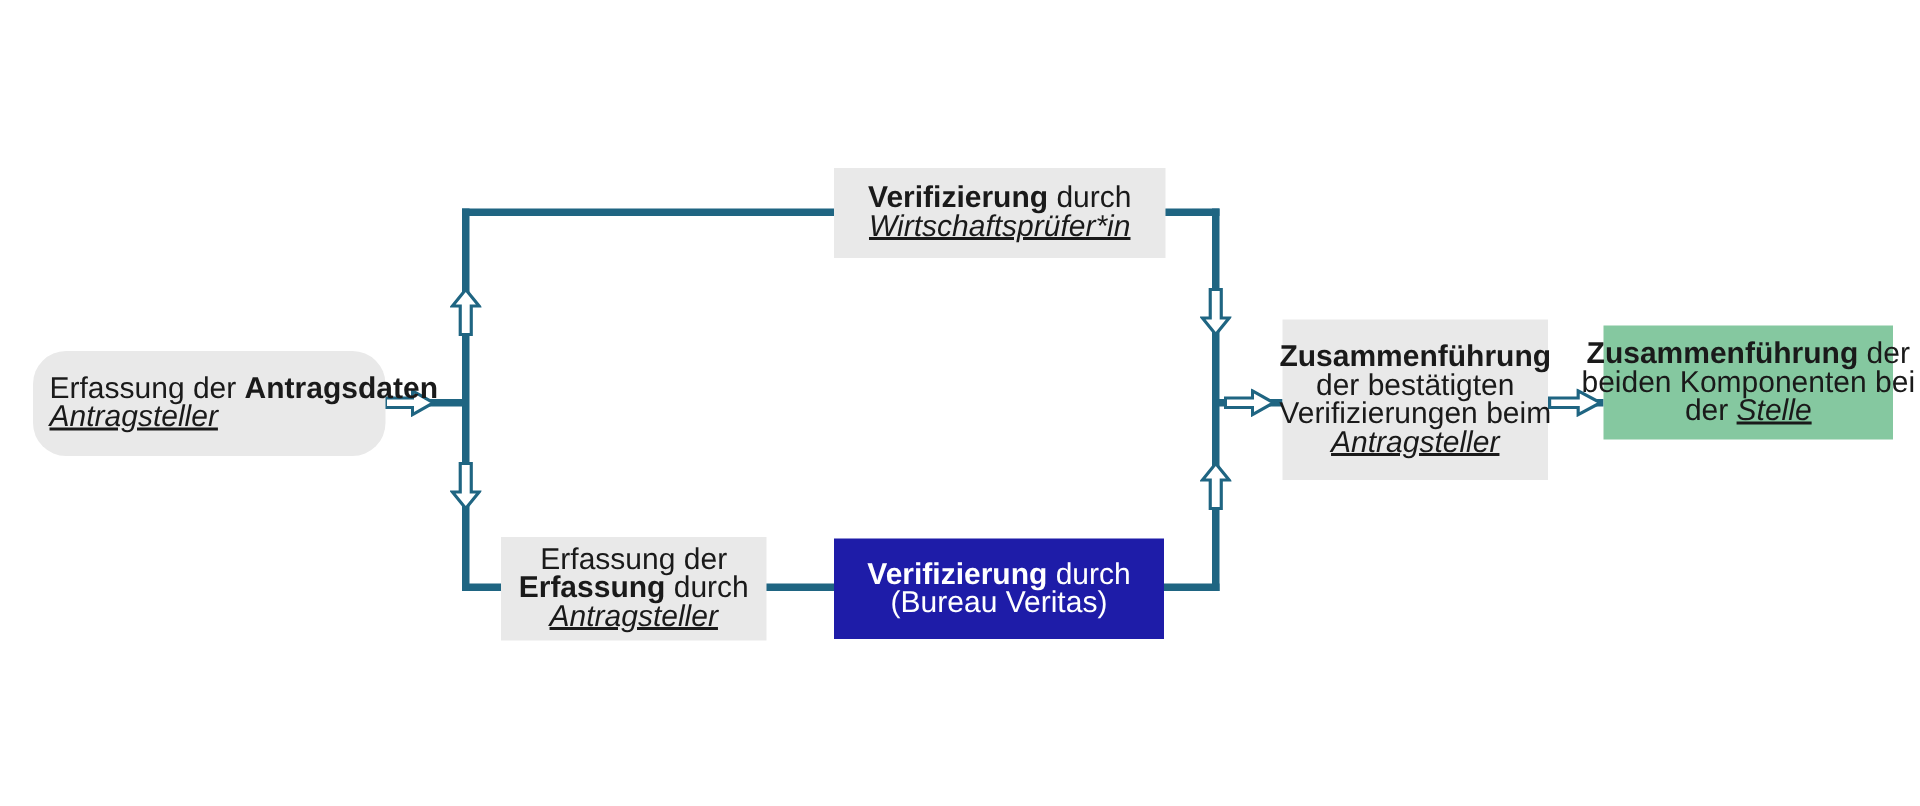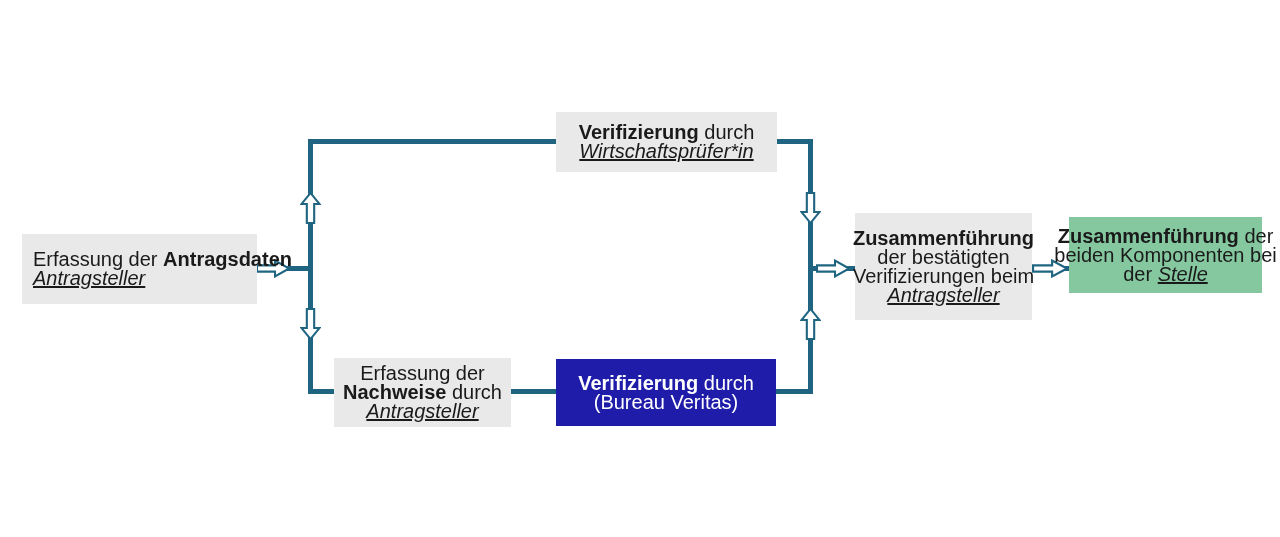--- a/index.html
+++ b/index.html
@@ -14,21 +14,21 @@
   .arrow svg{display:block;width:100%;height:100%;}
   .arrow path{fill:#ffffff;stroke:currentColor;stroke-width:2;stroke-linejoin:miter;}
   .node{
     position:absolute;display:flex;flex-direction:column;
     justify-content:center;align-items:center;
     font-size:20px;line-height:19px;text-align:center;z-index:3;
   }
   .node.gray{background:var(--node-gray,#E9E9E9);}
   .node.blue{background:var(--node-blue,#1E1CA8);color:var(--text-light,#fff);}
   .node.green{background:var(--node-green,#85C8A0);}
-  .node.leftalign{align-items:flex-start;text-align:left;padding-left:11px;}
+  .node.leftalign{align-items:flex-start;text-align:left;padding-left:11px;border-radius:22px;}
   .ln{white-space:nowrap;}
   .ln b{font-weight:700;}
   .iu{font-style:italic;text-decoration:underline;}
 </style>
 </head>
 <body>
 
 <div class="canvas">
 
   <div class="conn" style="left:308px;top:139px;width:505px;height:5px"></div>
@@ -80,21 +80,21 @@
     <div class="ln"><span class="iu">Antragsteller</span></div>
   </div>
 
   <div class="node gray" style="left:556px;top:112px;width:221px;height:60px">
     <div class="ln"><b>Verifizierung</b><span> durch</span></div>
     <div class="ln"><span class="iu">Wirtschaftsprüfer*in</span></div>
   </div>
 
   <div class="node gray" style="left:334px;top:358px;width:177px;height:69px">
     <div class="ln">Erfassung der</div>
-    <div class="ln"><b>Nachweise</b><span> durch</span></div>
+    <div class="ln"><b>Erfassung</b><span> durch</span></div>
     <div class="ln"><span class="iu">Antragsteller</span></div>
   </div>
 
   <div class="node blue" style="left:556px;top:359px;width:220px;height:67px">
     <div class="ln"><b>Verifizierung</b><span> durch</span></div>
     <div class="ln">(Bureau Veritas)</div>
   </div>
 
   <div class="node gray" style="left:855px;top:213px;width:177px;height:107px">
     <div class="ln"><b>Zusammenführung</b></div>

